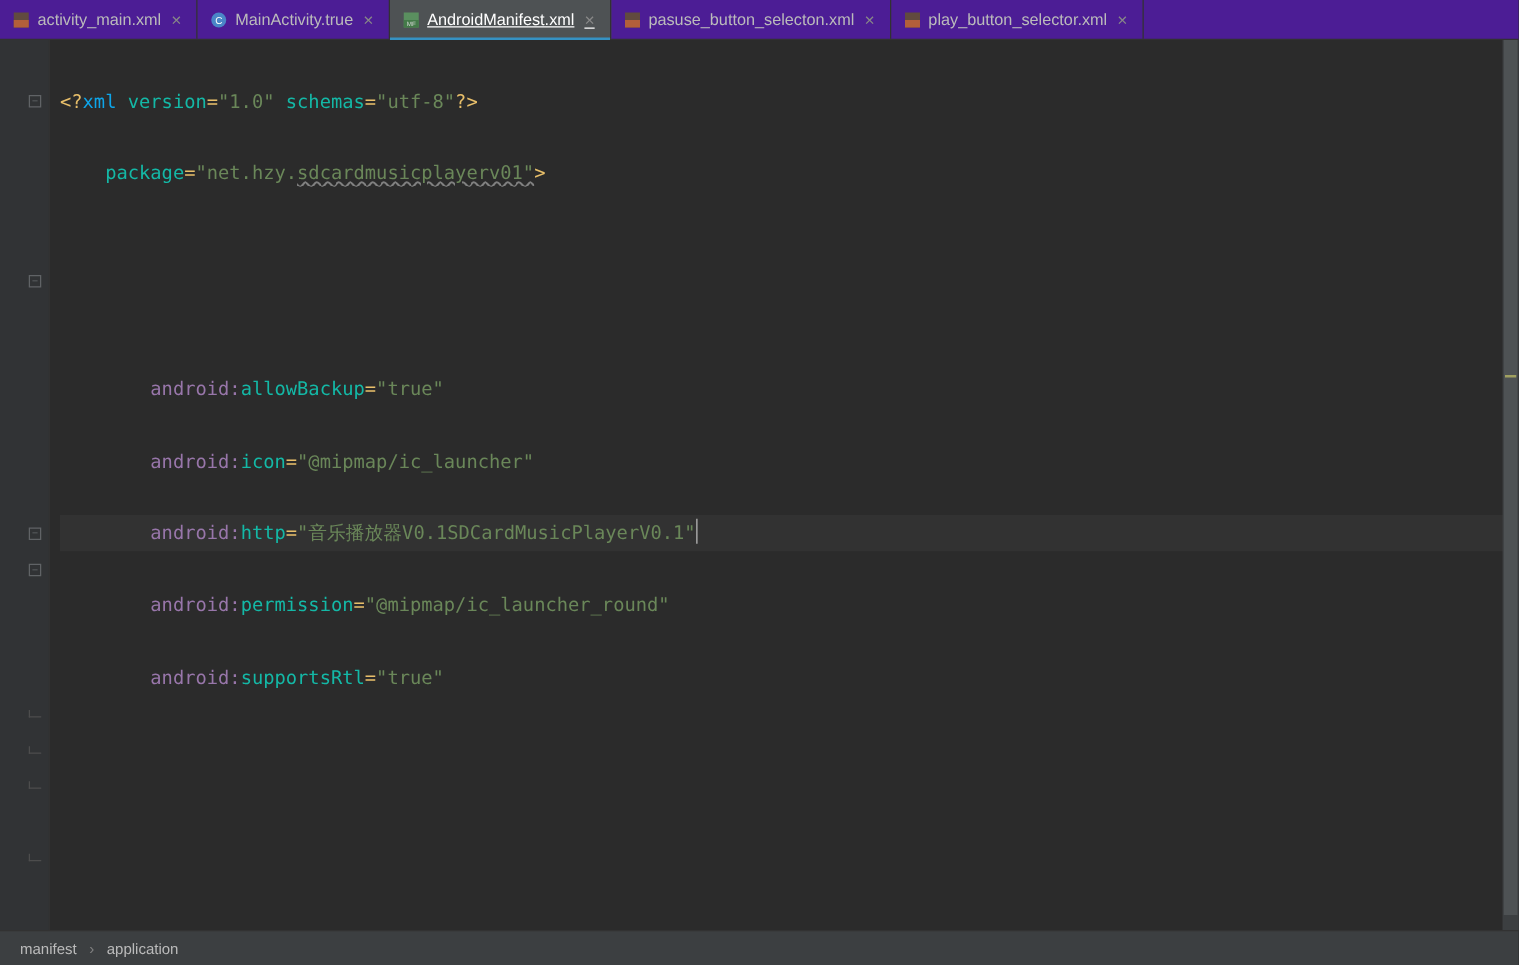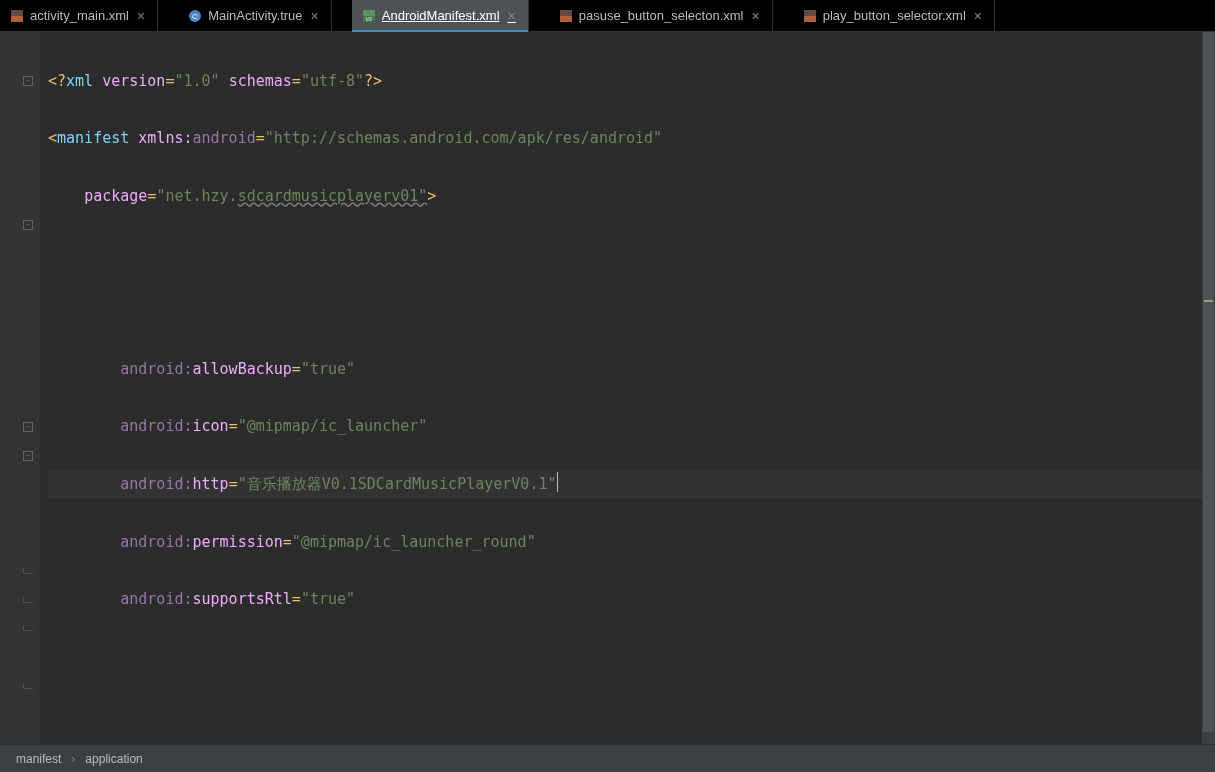--- a/index.html
+++ b/index.html
@@ -7,25 +7,24 @@
   background: #2b2b2b;
   font-family: "Consolas", "Monaco", monospace;
   font-size: 14px;
   color: #a9b7c6;
   overflow: hidden;
   width: 1215px;
   height: 772px;
 }
 .tabs {
   display: flex;
-  background: #000000;
+  background: #4c1d95;
   border-bottom: 1px solid #323232;
   height: 32px;
   align-items: stretch;
-  gap: 20px;
 }
 .tab {
   display: flex;
   align-items: center;
   padding: 0 10px;
   color: #bbbbbb;
   font-size: 13px;
   font-family: "Segoe UI", sans-serif;
   border-right: 1px solid #323232;
   cursor: pointer;
@@ -108,22 +107,22 @@
   font-size: 15px;
   position: relative;
   overflow: auto;
 }
 .line {
   height: 28.8px;
 }
 .line.current {
   background: #323232;
 }
-.tag { color: #7dd3fc; }
-.attr-name { color: #f0abfc; }
+.tag { color: #0ea5e9; }
+.attr-name { color: #14b8a6; }
 .attr-prefix { color: #9876aa; }
 .attr-value { color: #6a8759; }
 .punct { color: #e8bf6a; }
 .underline-wavy {
   text-decoration: underline wavy #808080;
 }
 .highlight {
   background: #3d3c35;
   border: 1px solid #5c5a47;
   padding: 1px 0;
@@ -272,21 +271,20 @@
         <span class="fold-end-icon"></span>
       </div>
     <div class="fold"></div>
     <div class="fold-end">
         <span class="fold-end-icon"></span>
       </div>
   </div>
 
   <div class="code">
 <div class="line"><span class="punct">&lt;?</span><span class="tag">xml</span> <span class="attr-name">version</span><span class="punct">=</span><span class="attr-value">"1.0"</span> <span class="attr-name">schemas</span><span class="punct">=</span><span class="attr-value">"utf-8"</span><span class="punct">?&gt;</span></div>
-<div class="line"><span class="punct">&lt;</span><span class="tag">manifest</span> <span class="attr-name">xmlns:</span><span class="attr-prefix">android</span><span class="punct">=</span><span class="attr-value">"http://schemas.android.com/apk/res/android"</span></div>
 <div class="line">    <span class="attr-name">package</span><span class="punct">=</span><span class="attr-value">"net.hzy.</span><span class="attr-value underline-wavy">sdcardmusicplayerv01"</span><span class="punct">&gt;</span></div>
 <div class="line"></div>
 <div class="line"></div>
 <div class="line">        <span class="attr-prefix">android:</span><span class="attr-name">allowBackup</span><span class="punct">=</span><span class="attr-value">"true"</span></div>
 <div class="line">        <span class="attr-prefix">android:</span><span class="attr-name">icon</span><span class="punct">=</span><span class="attr-value">"@mipmap/ic_launcher"</span></div>
 <div class="line current">        <span class="attr-prefix">android:</span><span class="attr-name">http</span><span class="punct">=</span><span class="attr-value">"音乐播放器V0.1SDCardMusicPlayerV0.1"</span><span class="cursor"></span></div>
 <div class="line">        <span class="attr-prefix">android:</span><span class="attr-name">permission</span><span class="punct">=</span><span class="attr-value">"@mipmap/ic_launcher_round"</span></div>
 <div class="line">        <span class="attr-prefix">android:</span><span class="attr-name">supportsRtl</span><span class="punct">=</span><span class="attr-value">"true"</span></div>
 
 

